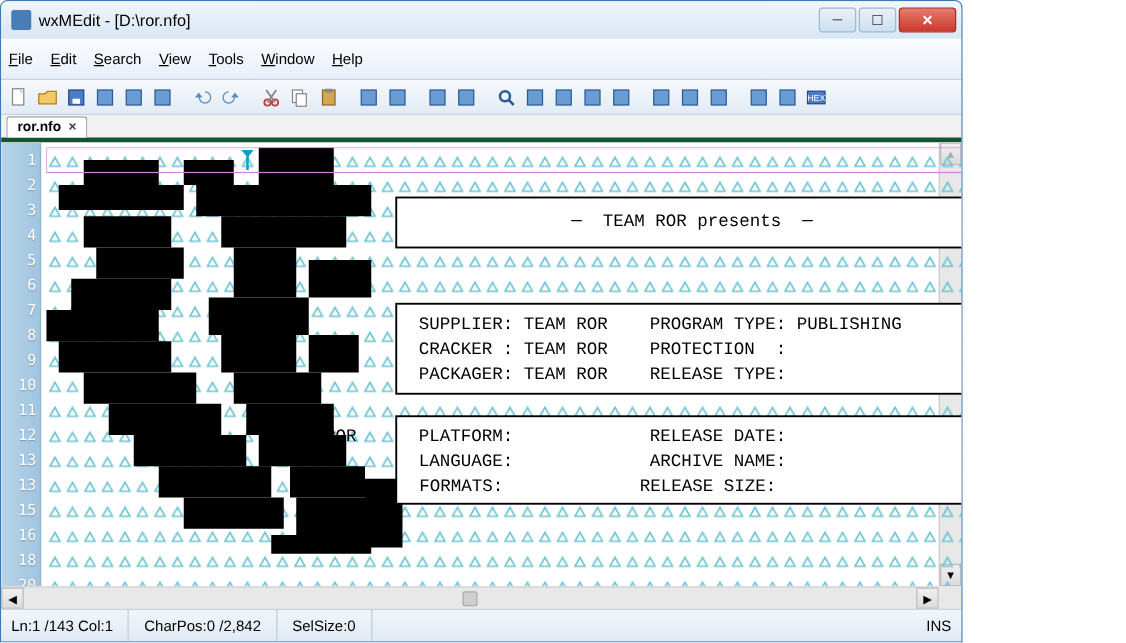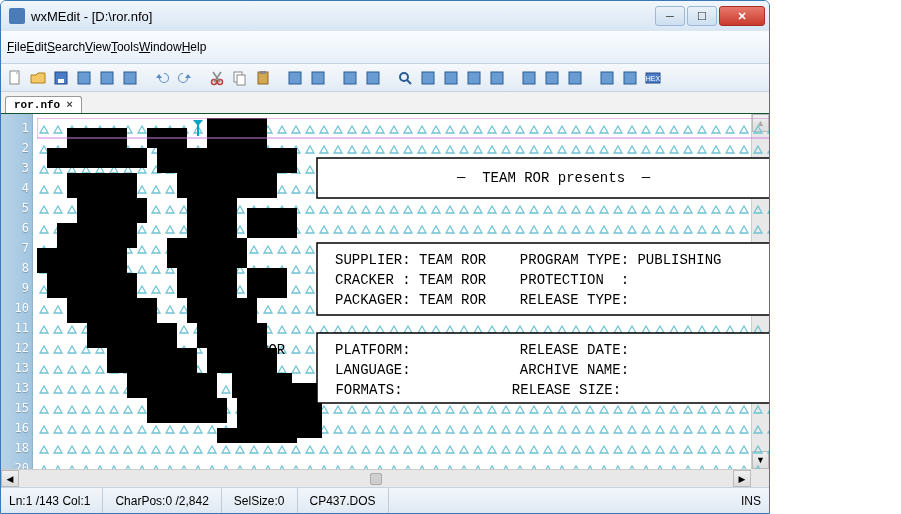--- a/index.html
+++ b/index.html
@@ -5,28 +5,28 @@
 * { box-sizing: border-box; margin: 0; padding: 0; }
 body { font-family: "Segoe UI", Tahoma, sans-serif; font-size: 12px; background: #fff; width: 901px; height: 514px; overflow: hidden; }
 .window { width: 770px; height: 514px; border: 1px solid #3a78b8; border-radius: 6px 6px 0 0; background: #eef3f9; display: flex; flex-direction: column; }
 .titlebar { height: 30px; background: linear-gradient(#f0f6fc,#d8e6f4); display: flex; align-items: center; padding: 0 4px 0 8px; border-radius: 5px 5px 0 0; }
 .app-icon { width: 16px; height: 16px; background: #4a7cb8; border-radius: 2px; margin-right: 6px; }
 .title { flex: 1; color: #000; font-size: 13px; }
 .winbtns { display: flex; gap: 2px; }
 .winbtn { width: 30px; height: 20px; border-radius: 3px; display: flex; align-items: center; justify-content: center; font-size: 11px; color: #333; cursor: pointer; }
 .winbtn.min, .winbtn.max { background: linear-gradient(#eaf1f8,#cddff0); border: 1px solid #9db8d2; }
 .winbtn.close { width: 46px; background: linear-gradient(#e87a6c,#c93a2e); border: 1px solid #a52f24; color: #fff; font-weight: bold; }
-.menubar { height: 22px; background: linear-gradient(#fafcff,#e6eff8); display: flex; align-items: center; padding: 16px 6px; border-bottom: 1px solid #c6d3e0; }
+.menubar { height: 22px; background: linear-gradient(#fafcff,#e6eff8); display: flex; align-items: center; padding: 16px 6px; gap: 14px; border-bottom: 1px solid #c6d3e0; }
 .menuitem { color: #000; cursor: pointer; }
 .menuitem u { text-decoration: underline; }
 .toolbar { height: 28px; background: linear-gradient(#f6f9fc,#e2ebf5); display: flex; align-items: center; padding: 0 4px; gap: 3px; border-bottom: 1px solid #c6d3e0; }
 .tb { width: 20px; height: 20px; display: flex; align-items: center; justify-content: center; cursor: pointer; border-radius: 2px; }
 .tb svg { width: 16px; height: 16px; }
 .sep { width: 6px; }
-.tabbar { height: 22px; background: #f2f2f2; display: flex; align-items: flex-end; padding: 0 4px; border-bottom: 1px solid #14532d; font-family: Liberation Mono, monospace; }
+.tabbar { height: 22px; background: #f2f2f2; display: flex; align-items: flex-end; padding: 0 4px; border-bottom: 4px solid #14532d; }
 .tab { background: #fff; border: 1px solid #999; border-bottom: none; padding: 2px 8px; font-size: 11px; font-weight: bold; border-radius: 3px 3px 0 0; display: flex; align-items: center; gap: 6px; }
 .tab-close { color: #444; cursor: pointer; font-weight: bold; }
 .editor-area { flex: 1; display: flex; background: #fff; overflow: hidden; position: relative; }
 .gutter { width: 32px; background: linear-gradient(90deg,#b8d4e8 0%,#a0c4e0 100%); color: #fff; font-family: "Lucida Console", monospace; font-size: 12px; text-align: right; padding-top: 4px; text-shadow: 0 1px 1px rgba(0,0,0,.25); box-shadow: inset -1px 0 1px rgba(0,0,0,.1); }
 .gutter div { height: 20px; padding-right: 4px; line-height: 20px; }
 .content { flex: 1; font-family: "Lucida Console","Courier New",monospace; font-size: 14px; line-height: 20px; white-space: pre; padding: 4px 2px; position: relative; letter-spacing: 0; }
 .vscroll { width: 18px; background: #e8e8e8; border-left: 1px solid #ccc; display: flex; flex-direction: column; }
 .vsa { height: 18px; background: linear-gradient(#f0f0f0,#dcdcdc); border: 1px solid #bbb; display: flex; align-items: center; justify-content: center; font-size: 9px; cursor: pointer; }
 .vsa.dis { color: #aaa; }
 .vst { flex: 1; background: #e8e8e8; }
@@ -308,16 +308,15 @@
         </div>
       <div class="hsa">▶</div>
     </div>
     <div class="corner"></div>
   </div>
 
   <div class="statusbar">
     <div>Ln:1 /143 Col:1</div>
     <div>CharPos:0 /2,842</div>
     <div>SelSize:0</div>
-    <div>CP437.DOS</div>
     <div>INS</div>
   </div>
 </div>
 
 </body></html>

